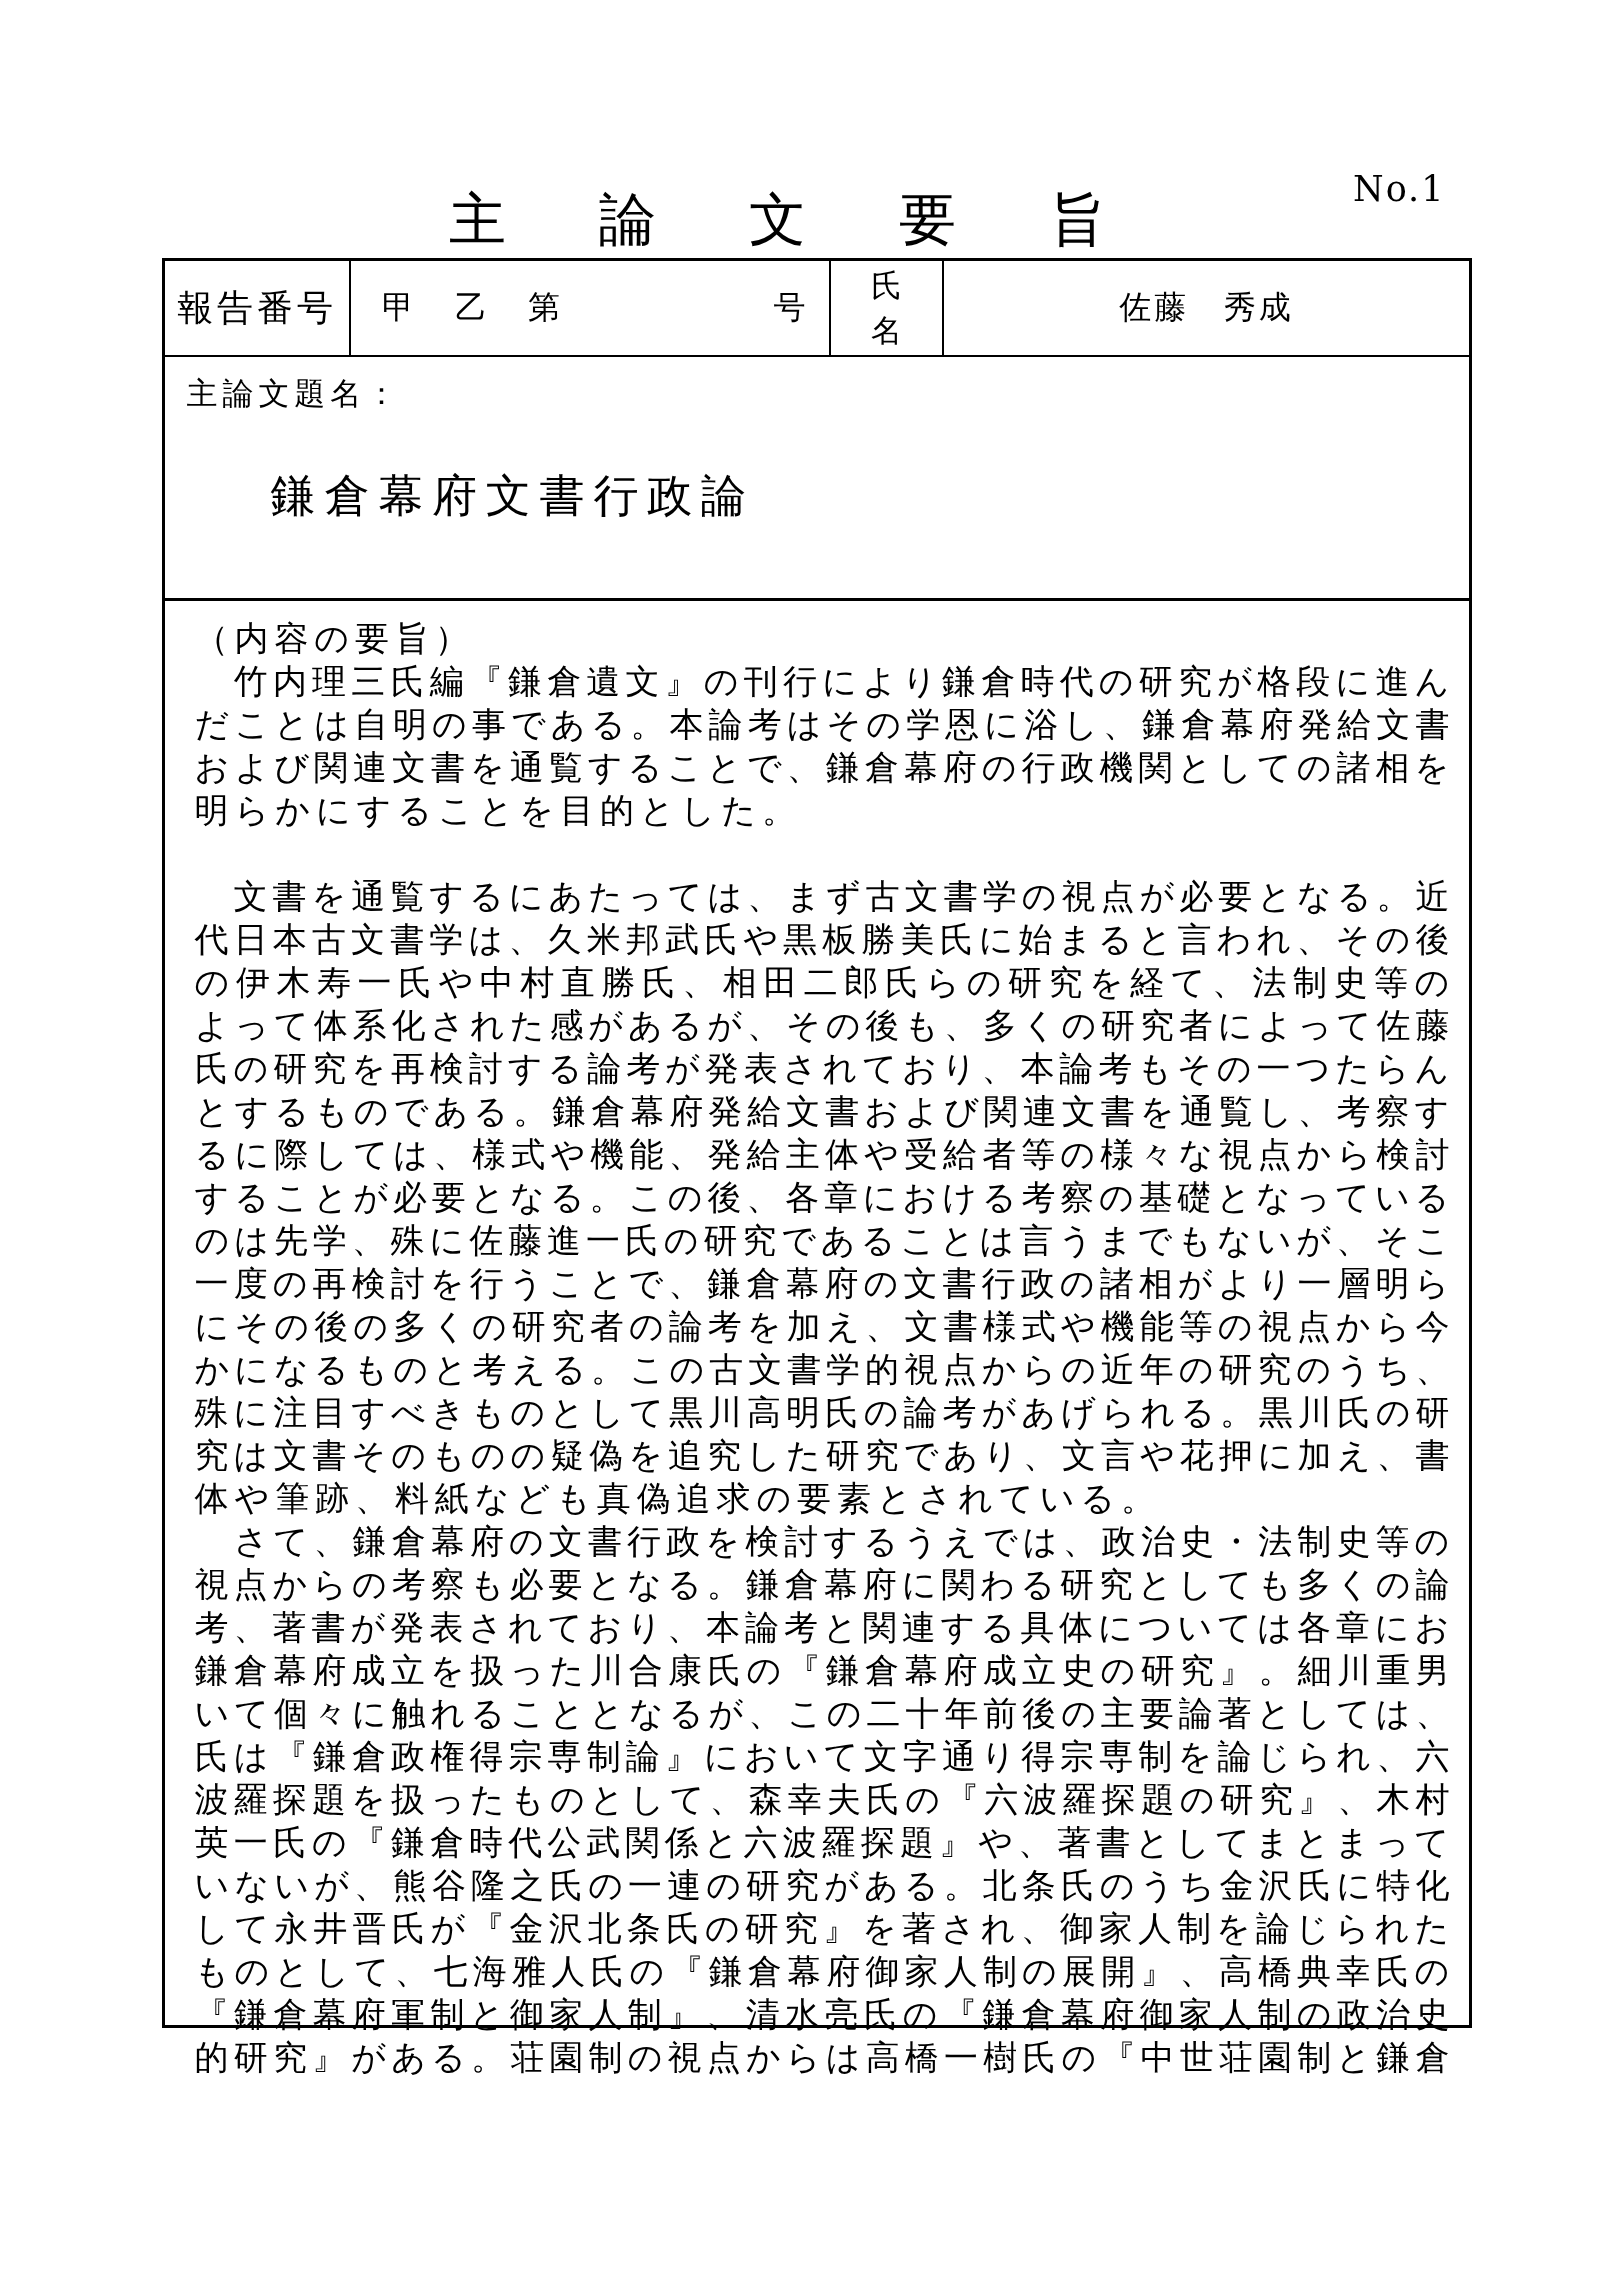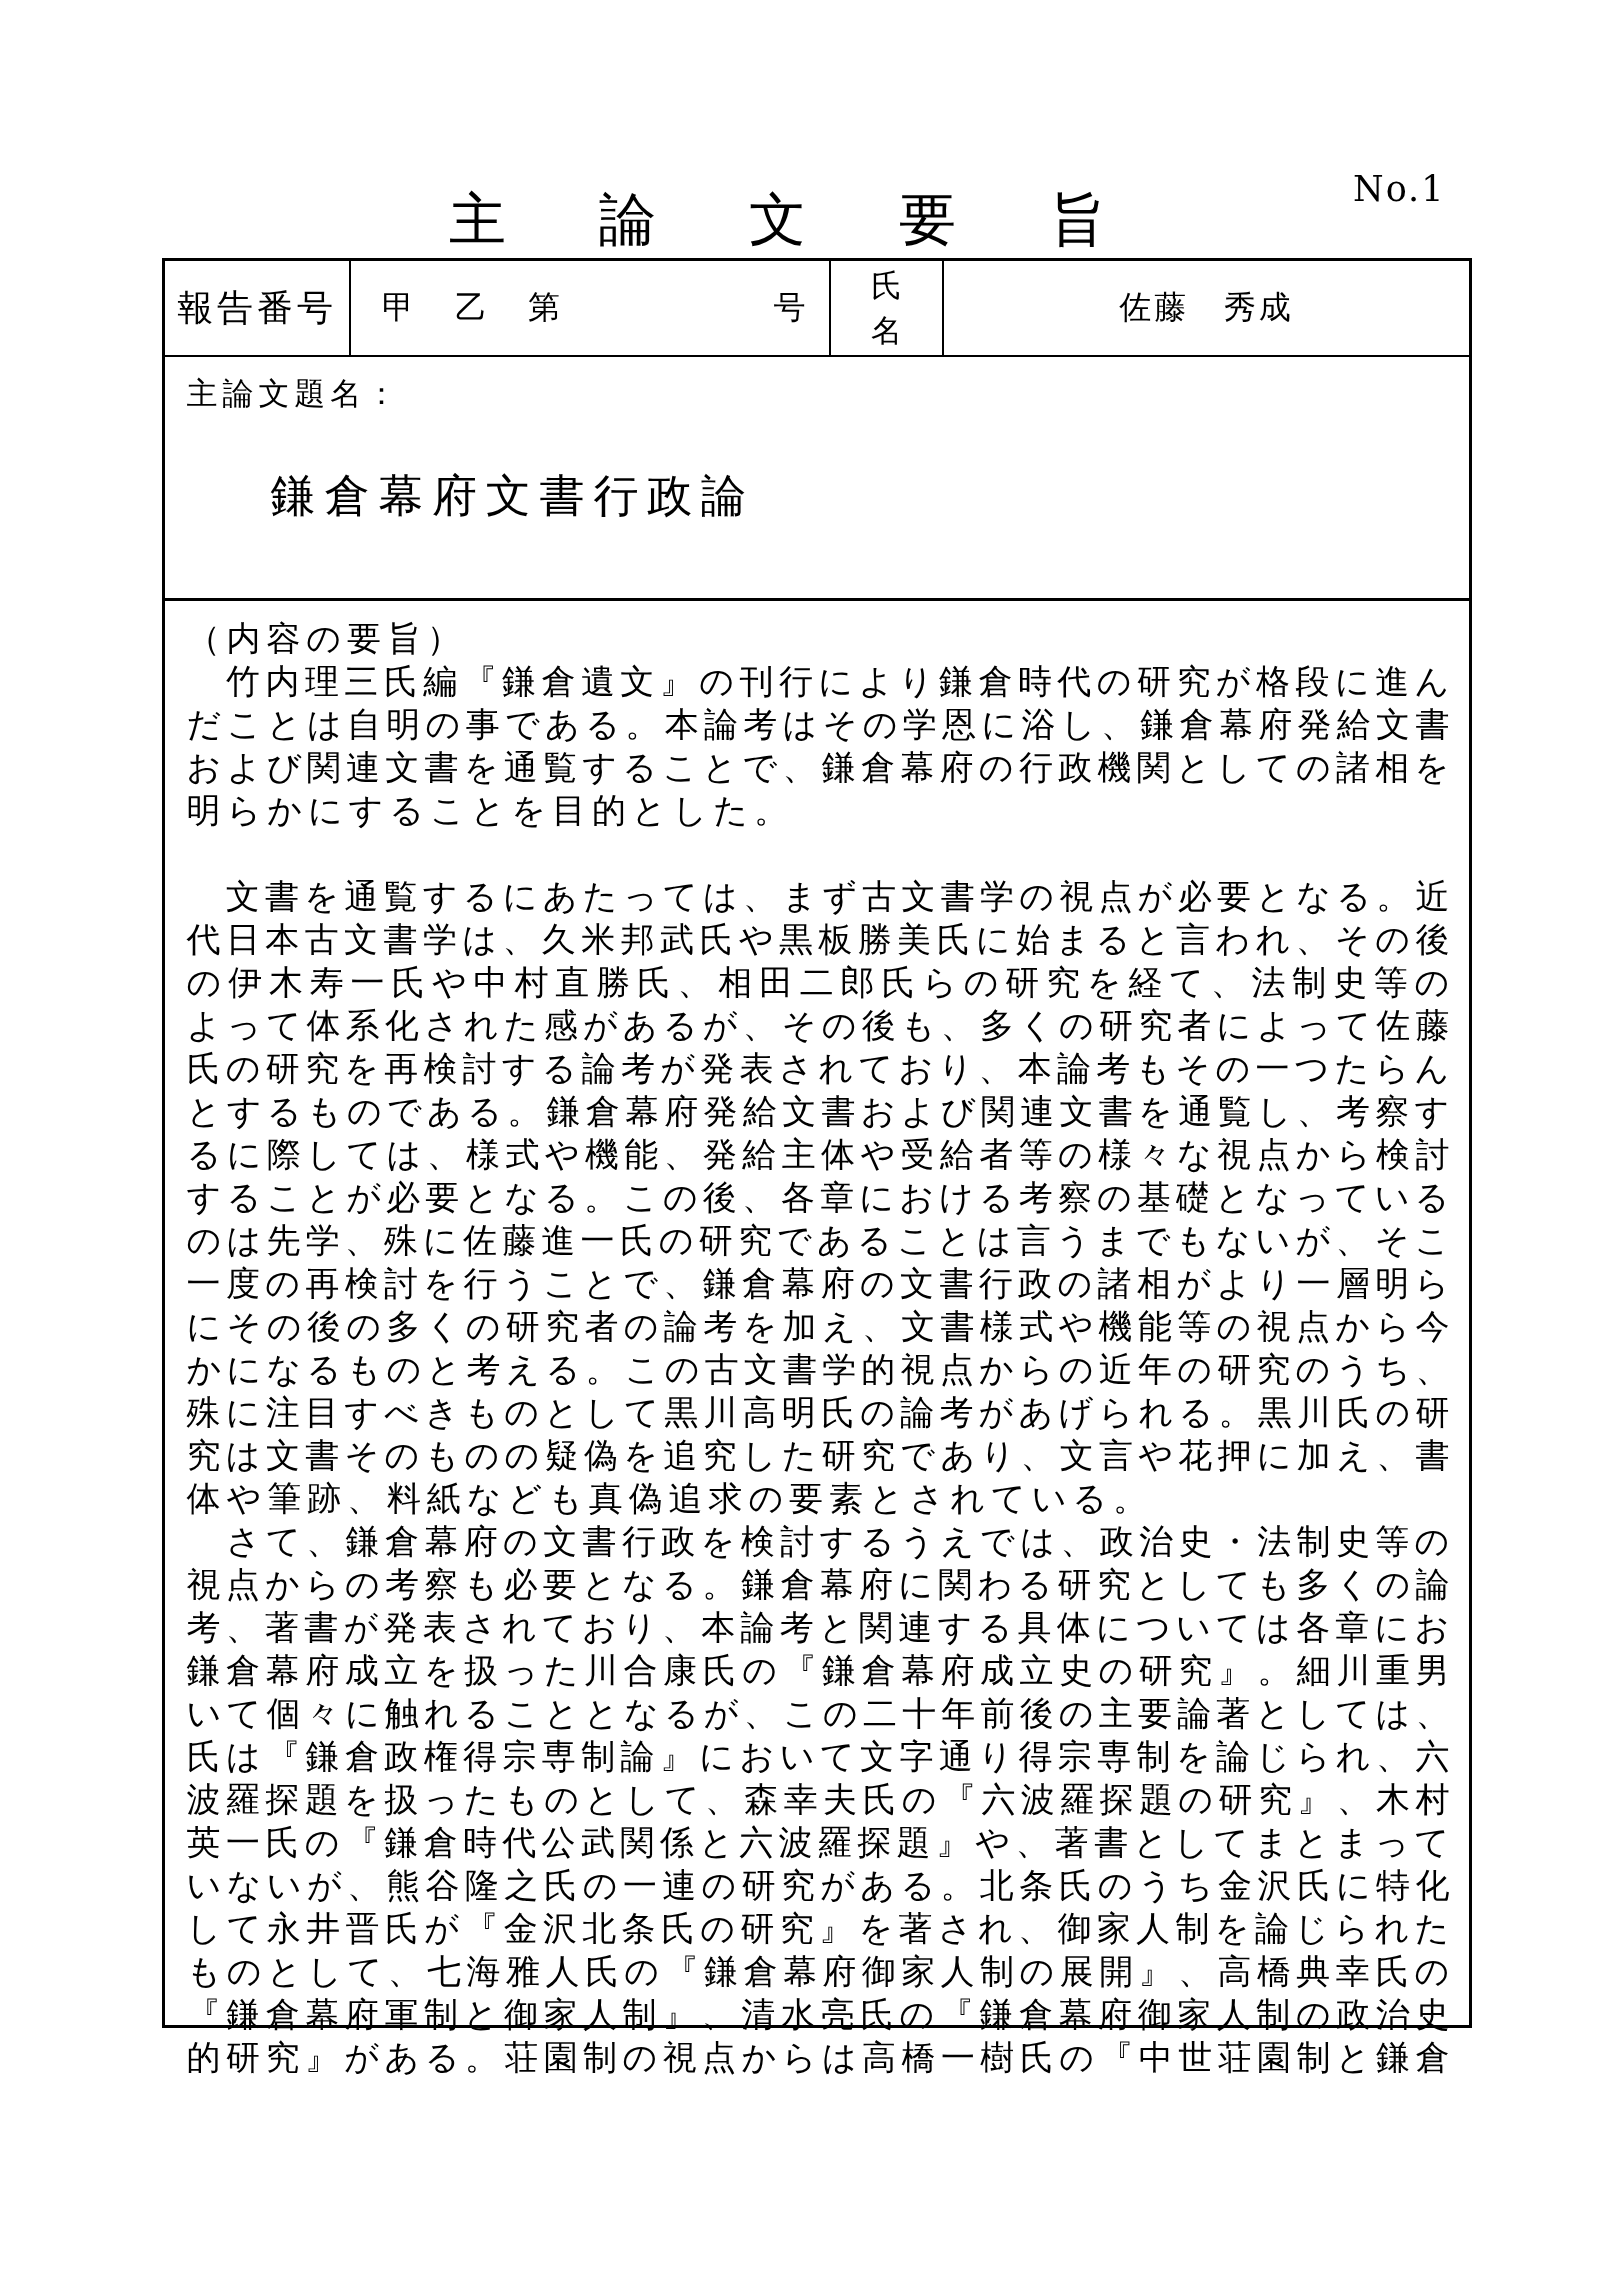--- a/index.html
+++ b/index.html
@@ -55,21 +55,21 @@
   .row-title {
     height:244px; border-bottom:3.9px solid #000;
     padding:15.7px 0 0 21.6px;
   }
   .thesis-label { font-size:31px; letter-spacing:4.9px; }
   .thesis-title {
     margin:51px 0 0 84px;
     font-size:45px; letter-spacing:8.8px;
   }
   
-  .row-body { padding:15.7px 19.6px 0 21.6px; }
+  .row-body { padding:15.7px 19.6px 0 21.6px;margin-left:8px; }
   .line {
     height:43px; line-height:43px;
     font-size:34px; letter-spacing:5.9px;
     white-space:nowrap; overflow:visible;
   }
   .line.full {
     white-space:normal;
     text-align:justify; text-align-last:justify;
     text-justify:inter-character;
     letter-spacing:0;

